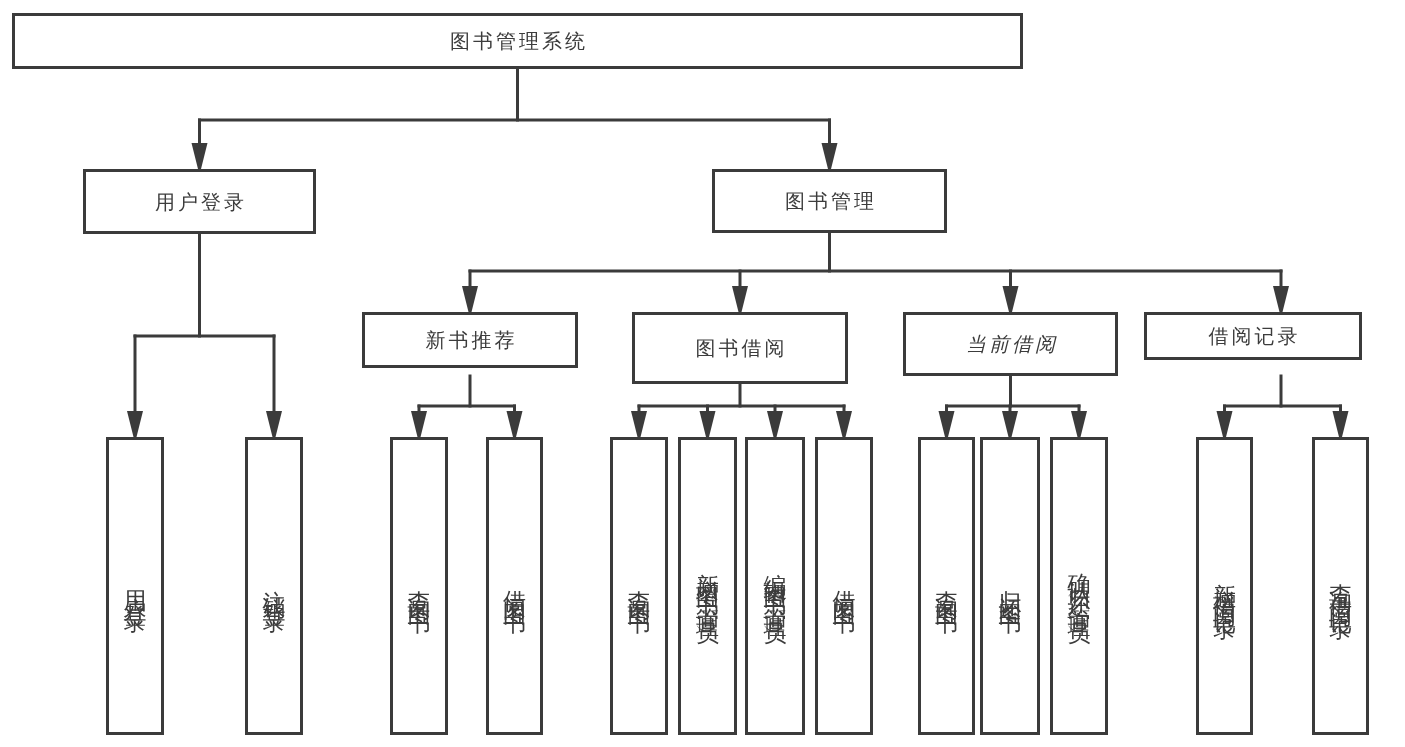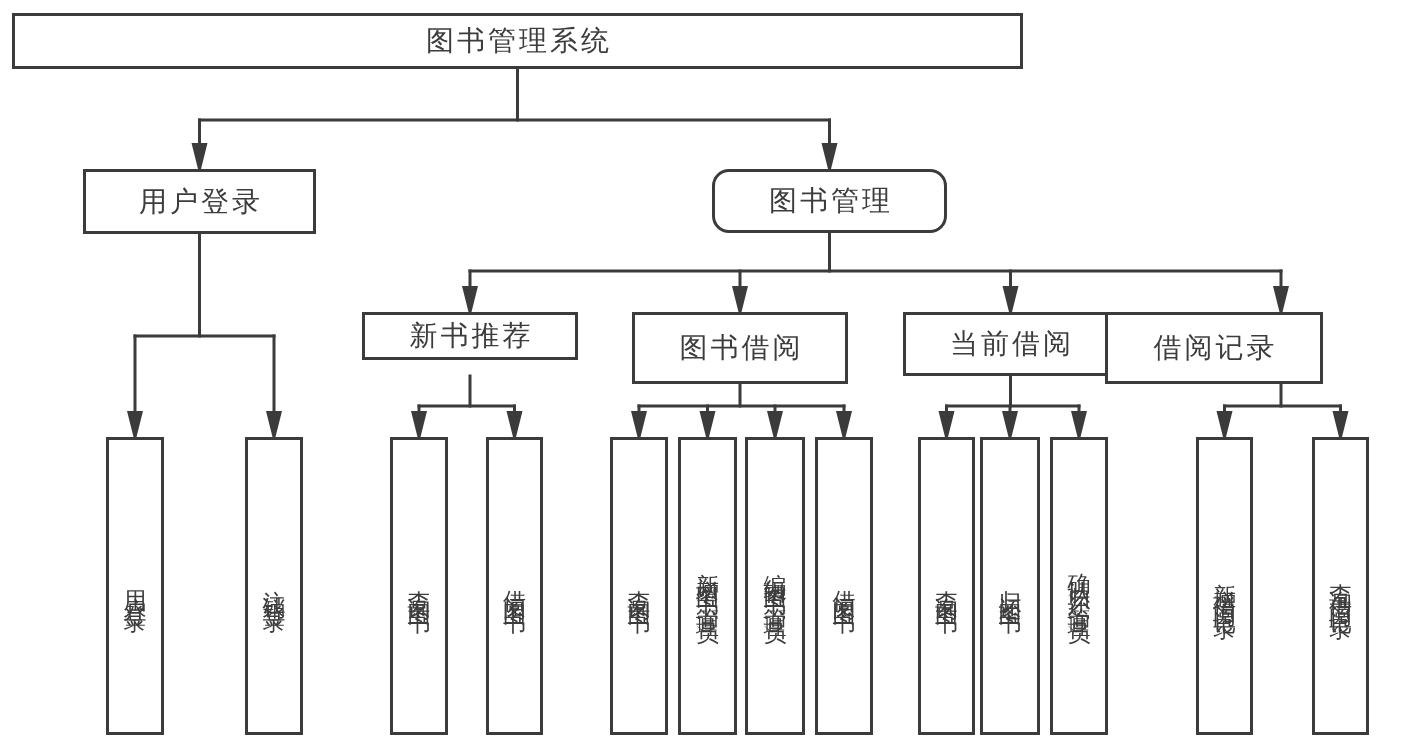--- a/index.html
+++ b/index.html
@@ -23,21 +23,21 @@
   .node {
     position: absolute;
     background: var(--boxbg, #ffffff);
     border: 3px solid var(--line, #3b3b3b);
     display: flex;
     align-items: center;
     justify-content: center;
     color: var(--text, #3c3c3c);
   }
   .node.h .lbl {
-    font-size: 28px;
+    font-size: 20px;
     letter-spacing: 3px;
     text-indent: 3px;
     white-space: nowrap;
     line-height: 1;
   }
   .node.v .lbl {
     writing-mode: vertical-rl;
     font-size: 23px;
     letter-spacing: 7px;
     line-height: 1;
@@ -126,33 +126,33 @@
         <polygon points="1332.5,411 1348.5,411 1340.5,443" fill="#3b3b3b"></polygon>
       </g>
     </svg>
   <div id="nodes">
       <div class="node h" style="left: 12px; top: 13px; width: 1011px; height: 56px;">
         <span class="lbl">图书管理系统</span>
       </div>
       <div class="node h" style="left: 83px; top: 169px; width: 233px; height: 65px;">
         <span class="lbl">用户登录</span>
       </div>
-      <div class="node h" style="left: 712px; top: 169px; width: 235px; height: 64px; border-radius: 17px;">
+      <div class="node h" style="left: 712px; top: 169px; width: 235px; height: 64px;">
         <span class="lbl">图书管理</span>
       </div>
-      <div class="node h" style="left: 362px; top: 312px; width: 216px; height: 48px;">
+      <div class="node h" style="left: 362px; top: 312px; width: 216px; height: 56px;">
         <span class="lbl">新书推荐</span>
       </div>
       <div class="node h" style="left: 632px; top: 312px; width: 216px; height: 72px;">
         <span class="lbl">图书借阅</span>
       </div>
-      <div class="node h" style="left: 903px; top: 312px; width: 215px; height: 64px;">
+      <div class="node h" style="left: 903px; top: 312px; width: 215px; height: 64px; font-style: italic;">
         <span class="lbl">当前借阅</span>
       </div>
-      <div class="node h" style="left: 1105px; top: 312px; width: 218px; height: 72px;">
+      <div class="node h" style="left: 1144px; top: 312px; width: 218px; height: 48px;">
         <span class="lbl">借阅记录</span>
       </div>
       <div class="node v" style="left: 106px; top: 437px; width: 58px; height: 298px;">
         <span class="lbl">用户登录</span>
       </div>
       <div class="node v" style="left: 245px; top: 437px; width: 58px; height: 298px;">
         <span class="lbl">注销登录</span>
       </div>
       <div class="node v" style="left: 390px; top: 437px; width: 58px; height: 298px;">
         <span class="lbl">查询图书</span>

